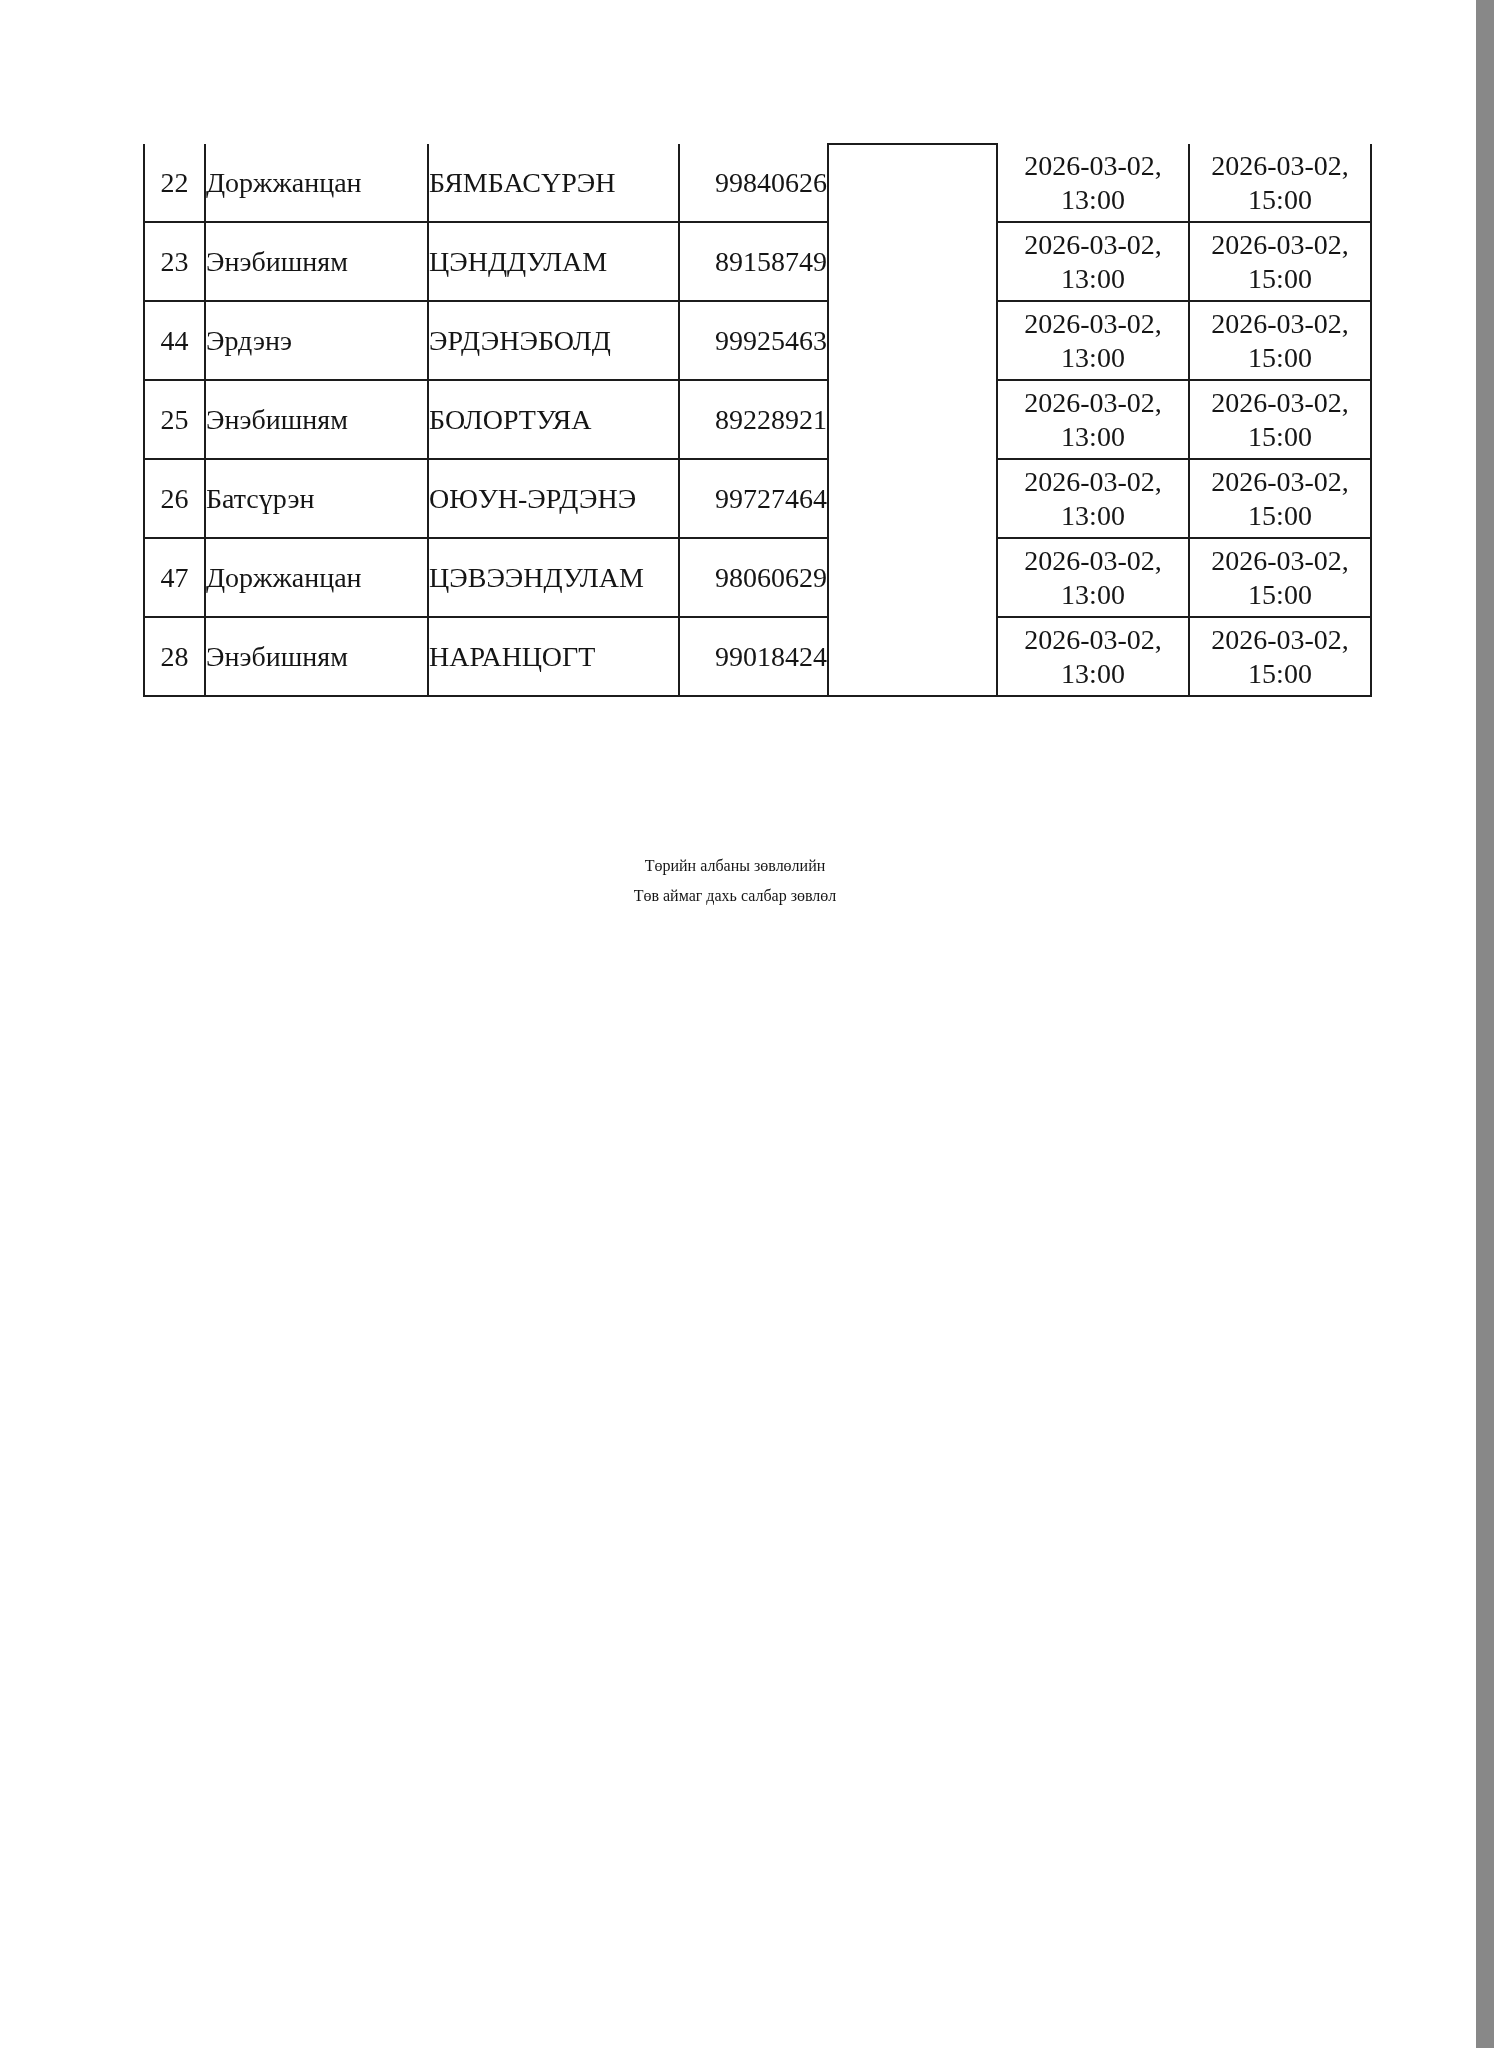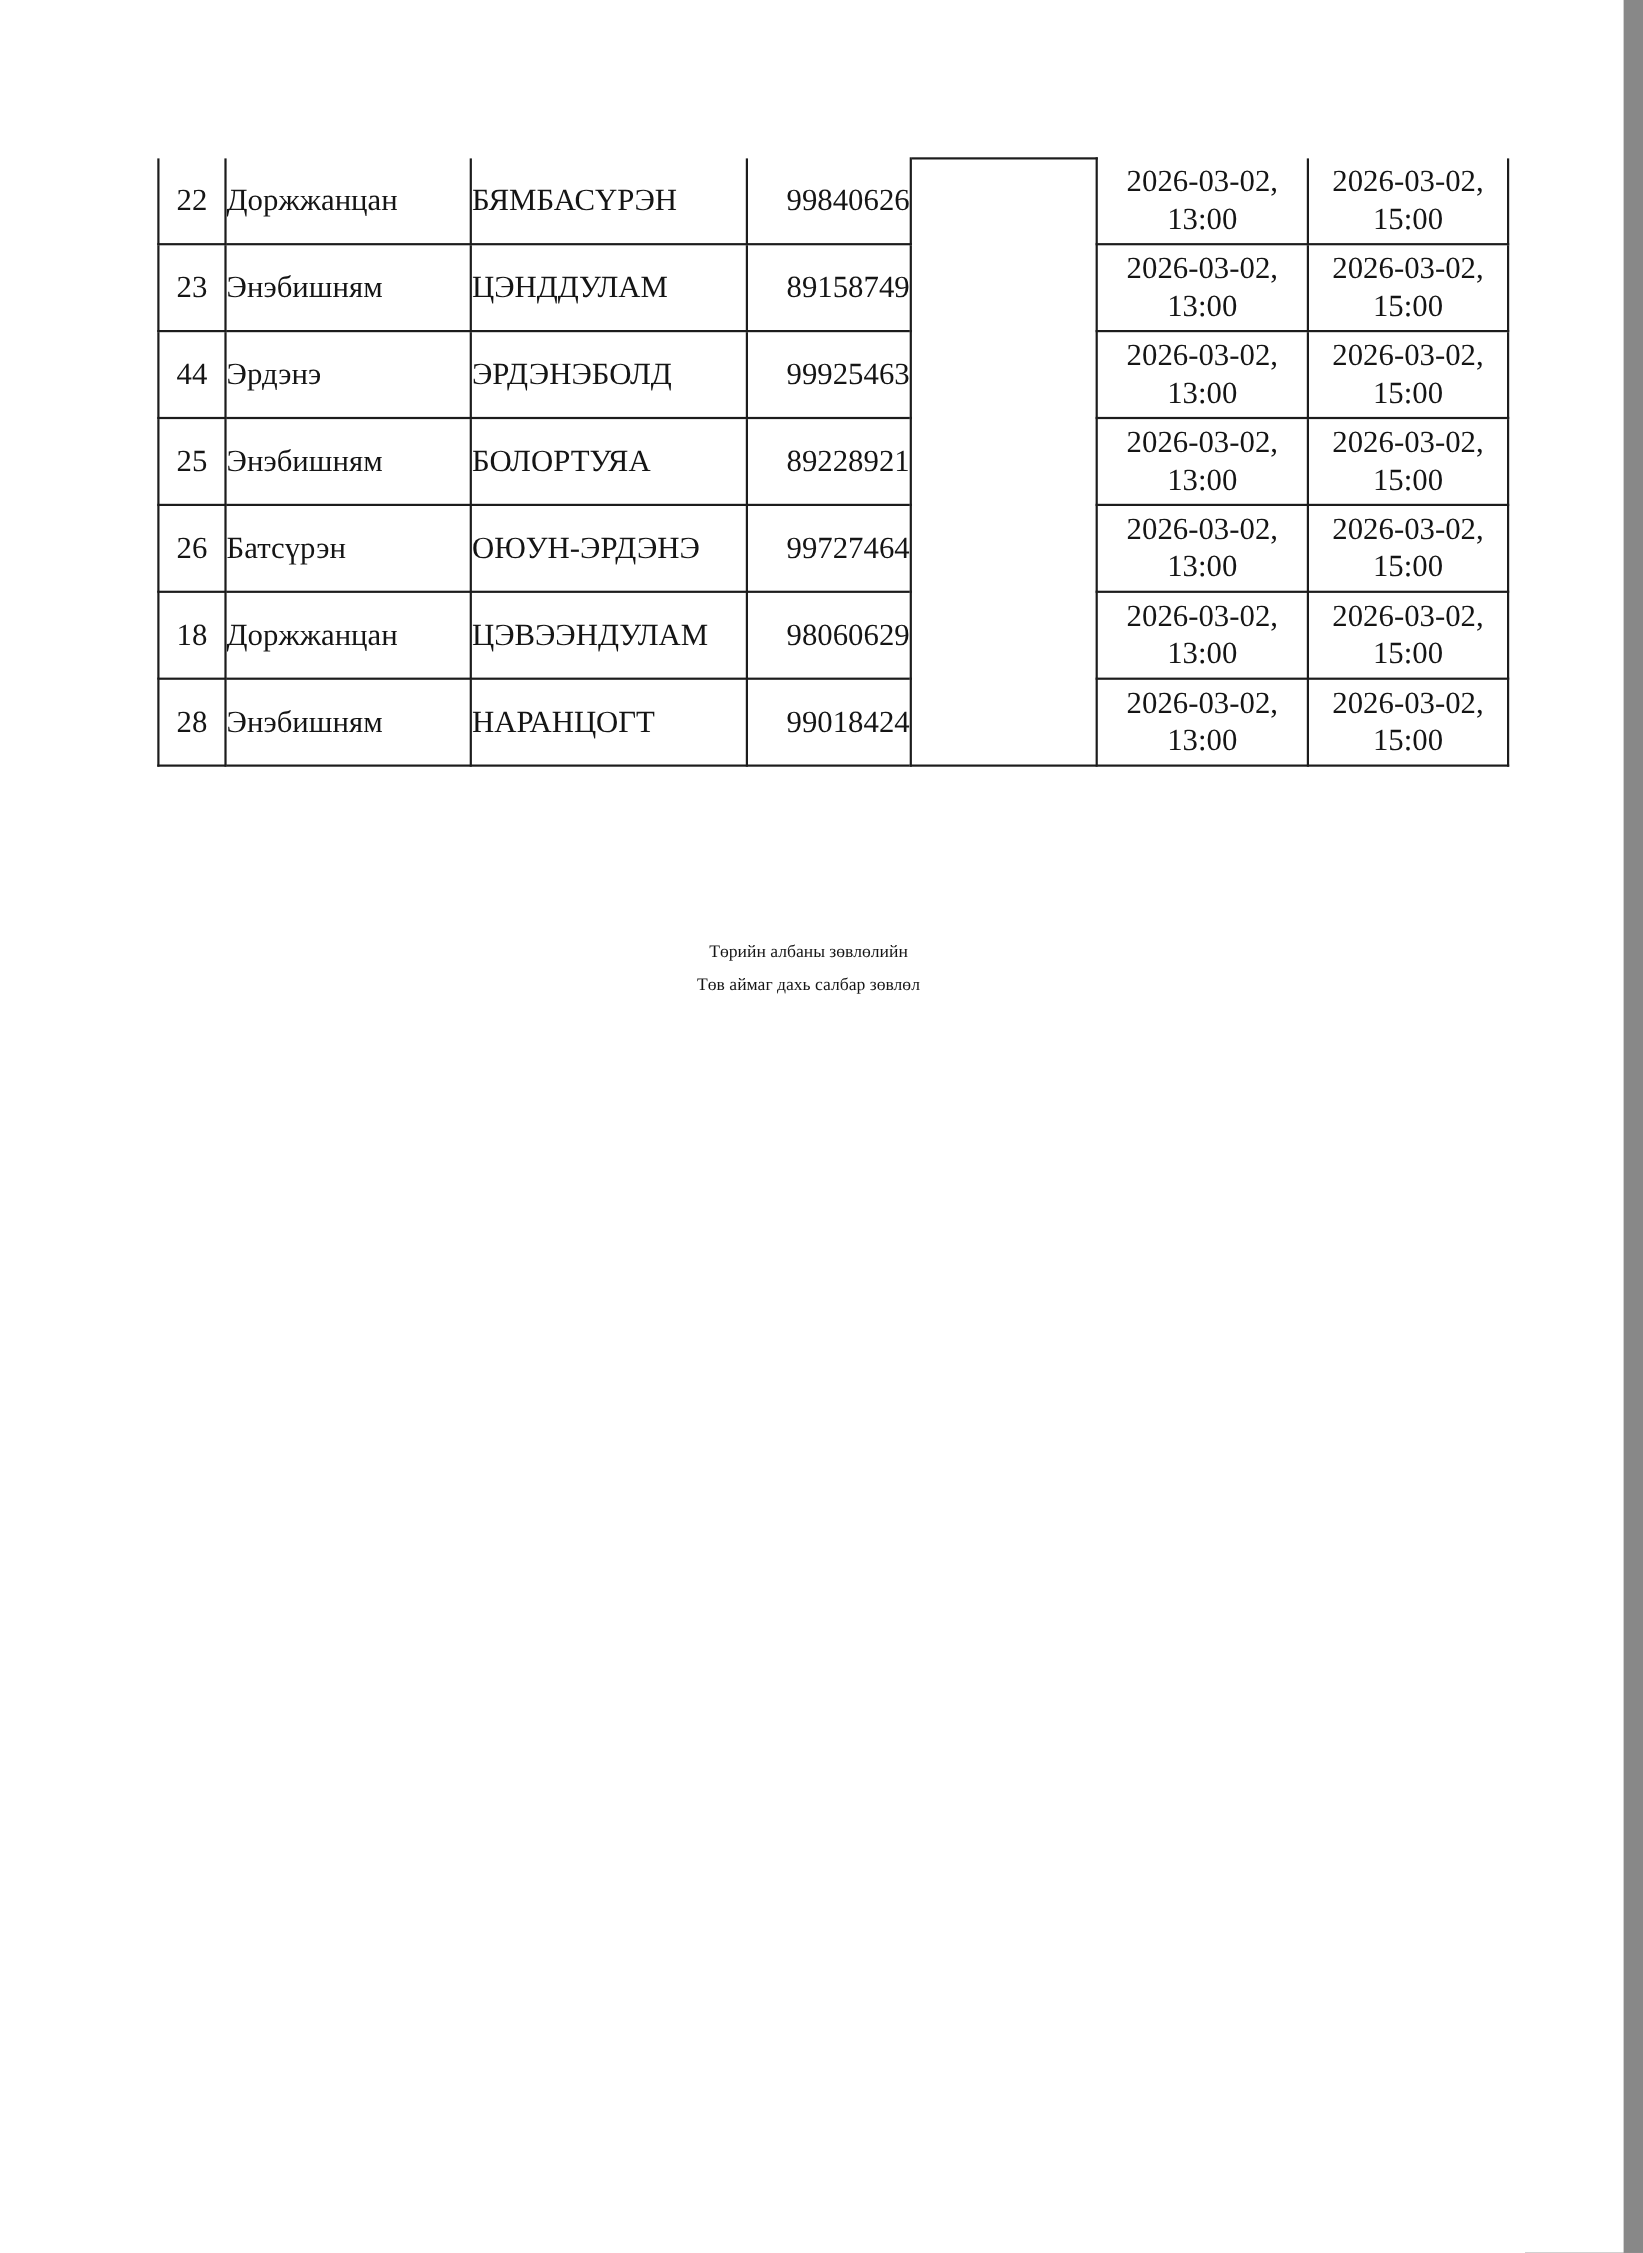--- a/index.html
+++ b/index.html
@@ -137,21 +137,21 @@
         <td class="date-cell">
           <span>2026-03-02,</span>
           <span>13:00</span>
         </td>
         <td class="date-cell">
           <span>2026-03-02,</span>
           <span>15:00</span>
         </td>
       </tr>
       <tr>
-        <td class="num-cell">18</td>
+        <td class="num-cell">47</td>
         <td class="name-cell">Доржжанцан</td>
         <td class="sname-cell">ЦЭВЭЭНДУЛАМ</td>
         <td class="phone-cell">98060629</td>
         <td class="date-cell">
           <span>2026-03-02,</span>
           <span>13:00</span>
         </td>
         <td class="date-cell">
           <span>2026-03-02,</span>
           <span>15:00</span>

